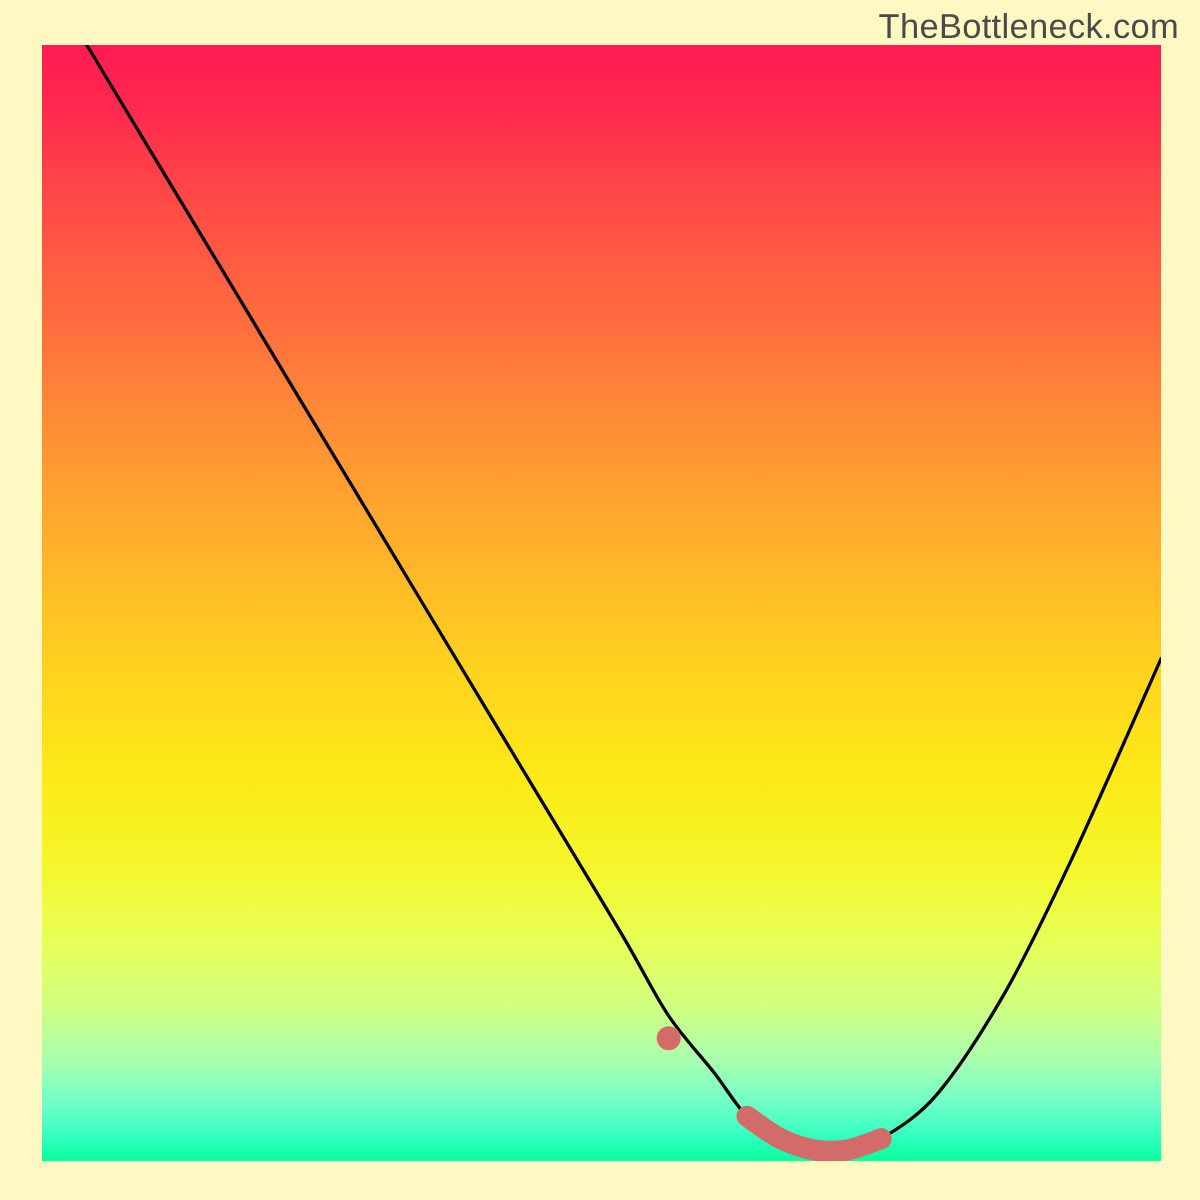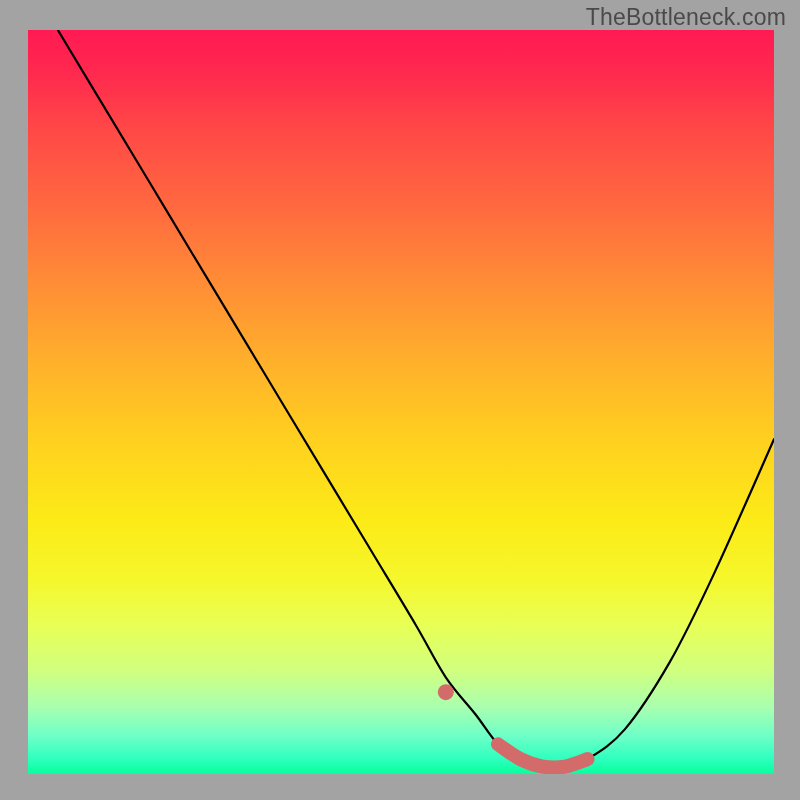--- a/index.html
+++ b/index.html
@@ -8,21 +8,21 @@
     width: 800px;
     height: 800px;
     background: #000;
     overflow: hidden;
     font-family: "Helvetica Neue", Arial, sans-serif;
   }
   .canvas {
     position: relative;
     width: 800px;
     height: 800px;
-    background: #a3a3a3;
+    background: #fef9c3;
   }
   .watermark {
     position: absolute;
     top: 4px;
     right: 14px;
     color: #4a4a4a;
     font-size: 23px;
     font-weight: 500;
     letter-spacing: 0.2px;
     z-index: 50;

